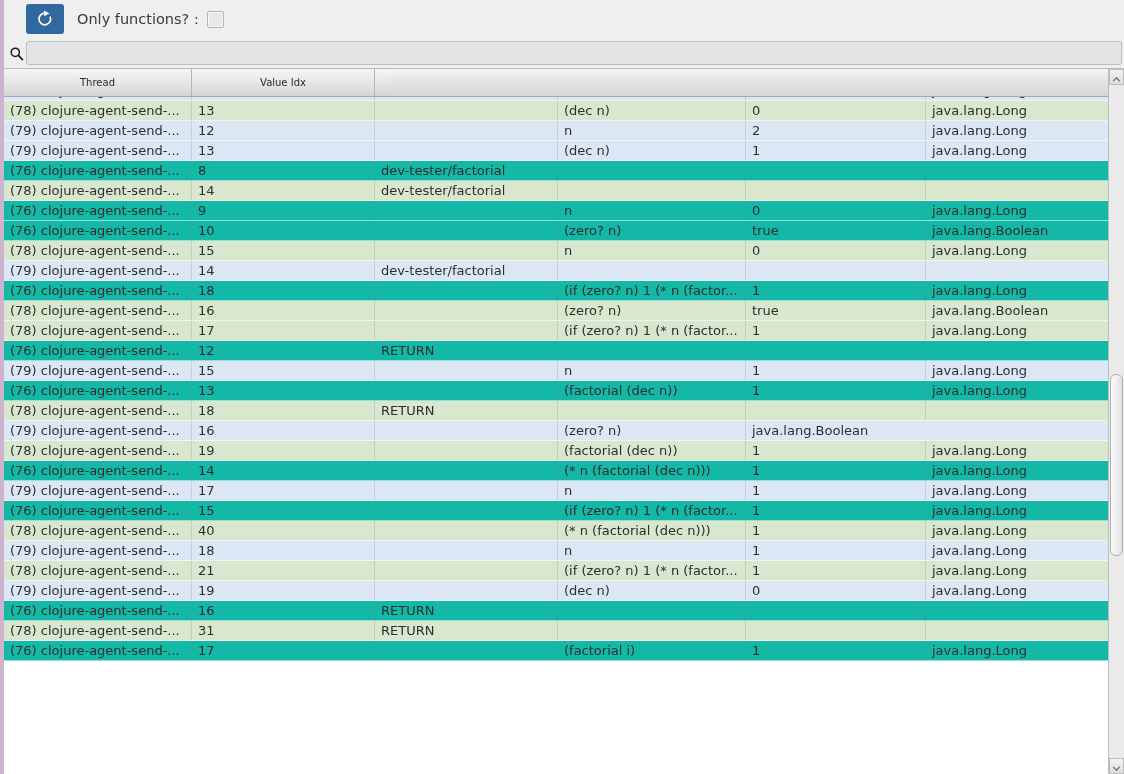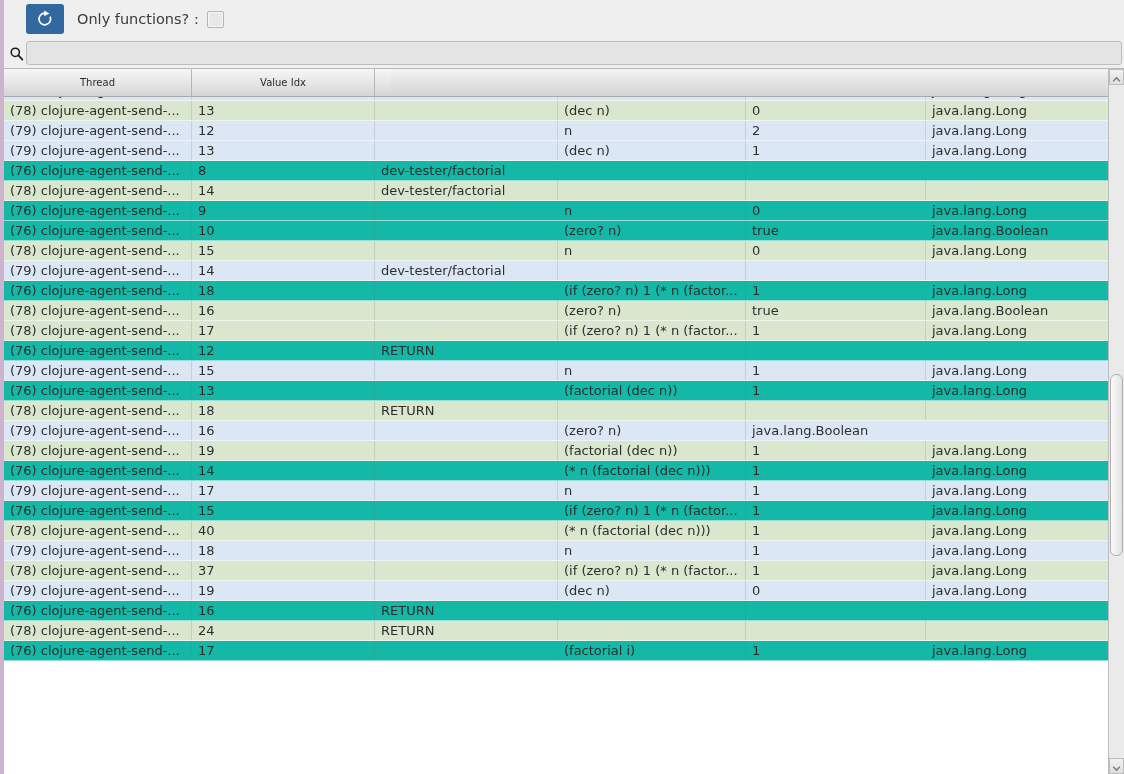--- a/index.html
+++ b/index.html
@@ -427,21 +427,21 @@
           <div class="tr row-blue">
             <div class="td c-thread">(79) clojure-agent-send-...</div>
             <div class="td c-idx">18</div>
             <div class="td c-fn"></div>
             <div class="td c-expr">n</div>
             <div class="td c-val">1</div>
             <div class="td c-type">java.lang.Long</div>
           </div>
           <div class="tr row-green">
             <div class="td c-thread">(78) clojure-agent-send-...</div>
-            <div class="td c-idx">37</div>
+            <div class="td c-idx">21</div>
             <div class="td c-fn"></div>
             <div class="td c-expr">(if (zero? n) 1 (* n (factor...</div>
             <div class="td c-val">1</div>
             <div class="td c-type">java.lang.Long</div>
           </div>
           <div class="tr row-blue">
             <div class="td c-thread">(79) clojure-agent-send-...</div>
             <div class="td c-idx">19</div>
             <div class="td c-fn"></div>
             <div class="td c-expr">(dec n)</div>
@@ -451,21 +451,21 @@
           <div class="tr row-pink">
             <div class="td c-thread">(76) clojure-agent-send-...</div>
             <div class="td c-idx">16</div>
             <div class="td c-fn">RETURN</div>
             <div class="td c-expr"></div>
             <div class="td c-val"></div>
             <div class="td c-type"></div>
           </div>
           <div class="tr row-green">
             <div class="td c-thread">(78) clojure-agent-send-...</div>
-            <div class="td c-idx">24</div>
+            <div class="td c-idx">31</div>
             <div class="td c-fn">RETURN</div>
             <div class="td c-expr"></div>
             <div class="td c-val"></div>
             <div class="td c-type"></div>
           </div>
           <div class="tr row-pink">
             <div class="td c-thread">(76) clojure-agent-send-...</div>
             <div class="td c-idx">17</div>
             <div class="td c-fn"></div>
             <div class="td c-expr">(factorial i)</div>

